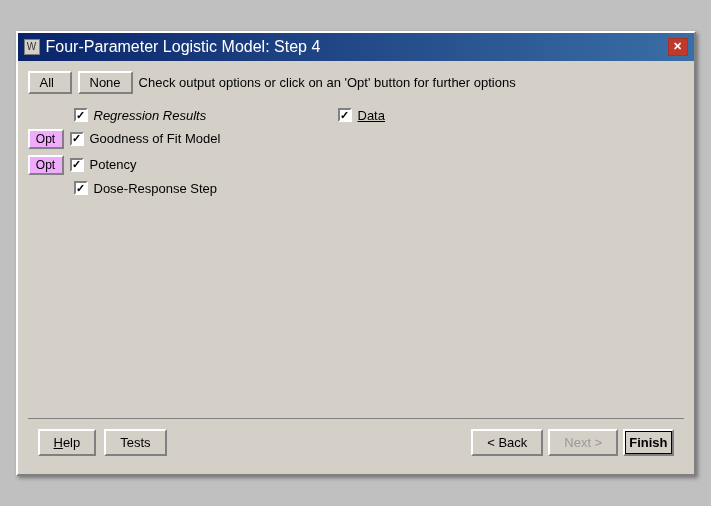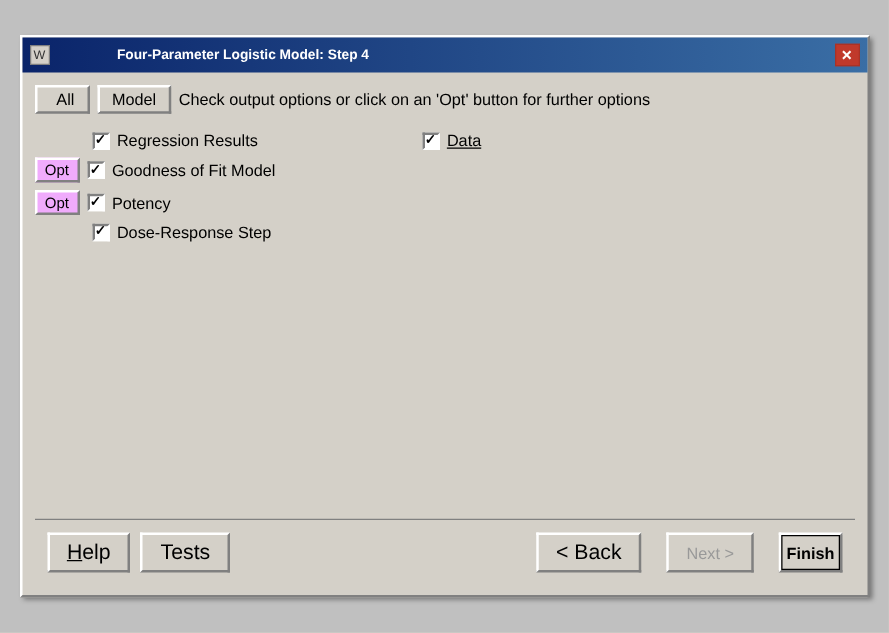--- a/index.html
+++ b/index.html
@@ -40,24 +40,23 @@
       height: 16px;
       background: #d4d0c8;
       border: 1px solid #808080;
       display: flex;
       align-items: center;
       justify-content: center;
       font-size: 10px;
       color: #333;
     }
     .title-text {
-      font-size: 11px;
-      font-weight: bold;
+      font-size: 16px;
+      font-weight: normal;
       color: white;
-      margin-left: 48px;
     }
     .close-btn {
       width: 20px;
       height: 18px;
       background: #c0392b;
       border: 1px solid #a93226;
       color: white;
       font-size: 11px;
       font-weight: bold;
       display: flex;
@@ -78,21 +77,21 @@
       background: #d4d0c8;
       border: 2px solid;
       border-top-color: #ffffff;
       border-left-color: #ffffff;
       border-bottom-color: #808080;
       border-right-color: #808080;
       padding: 2px 10px;
       font-size: 13px;
       cursor: pointer;
       min-width: 44px;
-      text-align: right;
+      text-align: left;
     }
     .instruction-text {
       font-size: 13px;
       color: #000;
     }
     .option-row {
       display: flex;
       align-items: center;
       margin-bottom: 6px;
     }
@@ -159,21 +158,21 @@
       padding: 10px 10px 8px 10px;
       border-top: 1px solid #808080;
       margin-top: 10px;
     }
     .bottom-left {
       display: flex;
       gap: 8px;
     }
     .bottom-right {
       display: flex;
-      gap: 20px;
+      gap: 5px;
     }
     .btn-finish {
       background: #d4d0c8;
       border: 2px solid;
       border-top-color: #ffffff;
       border-left-color: #ffffff;
       border-bottom-color: #808080;
       border-right-color: #808080;
       padding: 4px 4px;
       font-size: 13px;
@@ -183,21 +182,21 @@
       outline-offset: -3px;
     }
     .btn-nav {
       background: #d4d0c8;
       border: 2px solid;
       border-top-color: #ffffff;
       border-left-color: #ffffff;
       border-bottom-color: #808080;
       border-right-color: #808080;
       padding: 4px 14px;
-      font-size: 17px;
+      font-size: 13px;
       cursor: pointer;
     }
     .btn-nav-disabled {
       background: #d4d0c8;
       border: 2px solid;
       border-top-color: #ffffff;
       border-left-color: #ffffff;
       border-bottom-color: #808080;
       border-right-color: #808080;
       padding: 4px 14px;
@@ -219,33 +218,33 @@
       </div>
       <span class="title-text">Four-Parameter Logistic Model: Step 4</span>
     </div>
     <div class="close-btn">✕</div>
   </div>
 
   <div class="window-body">
 
     <div class="top-bar">
       <button class="btn">All</button>
-      <button class="btn">Model</button>
+      <button class="btn">None</button>
       <span class="instruction-text">Check output options or click on an 'Opt' button for further options</span>
     </div>
 
     <div class="main-content">
       <div class="two-column">
 
         <div class="col-left">
 
           <div class="option-row">
             <div class="opt-spacer" style="min-width:42px;margin-right:4px;"></div>
             <div class="checkbox checkbox-checked"></div>
-            <span class="option-label" style="margin-left:6px;">Regression Results</span>
+            <span class="option-label" style="margin-left:6px;font-style:italic;">Regression Results</span>
           </div>
 
           <div class="option-row">
             <button class="opt-btn">Opt</button>
             <div class="checkbox checkbox-checked"></div>
             <span class="option-label" style="margin-left:6px;">Goodness of Fit Model</span>
           </div>
 
           <div class="option-row">
             <button class="opt-btn">Opt</button>

